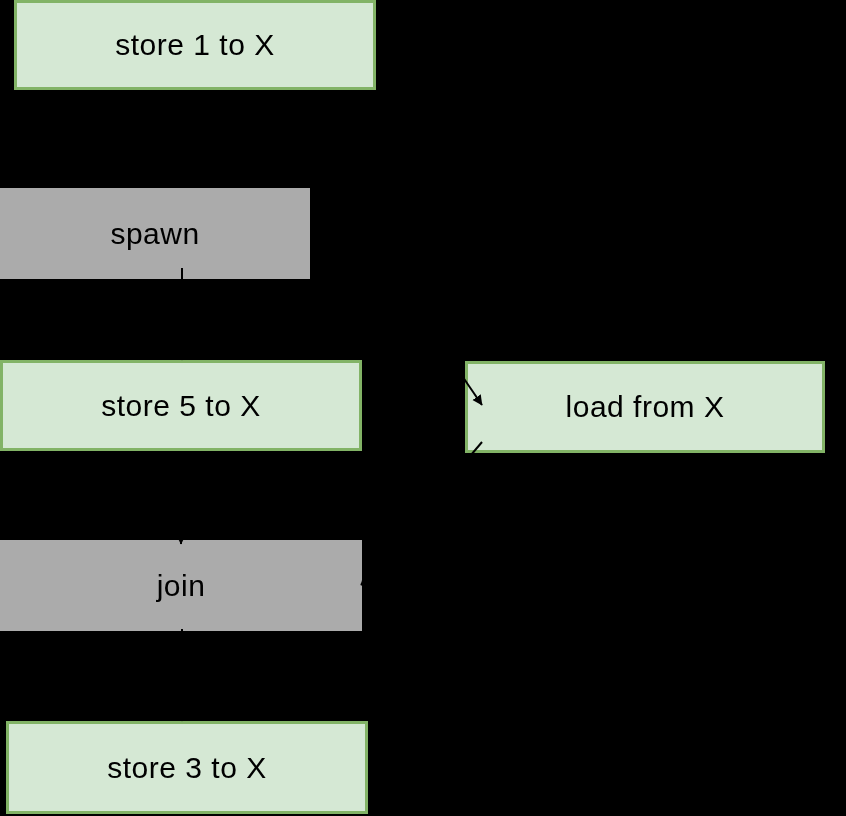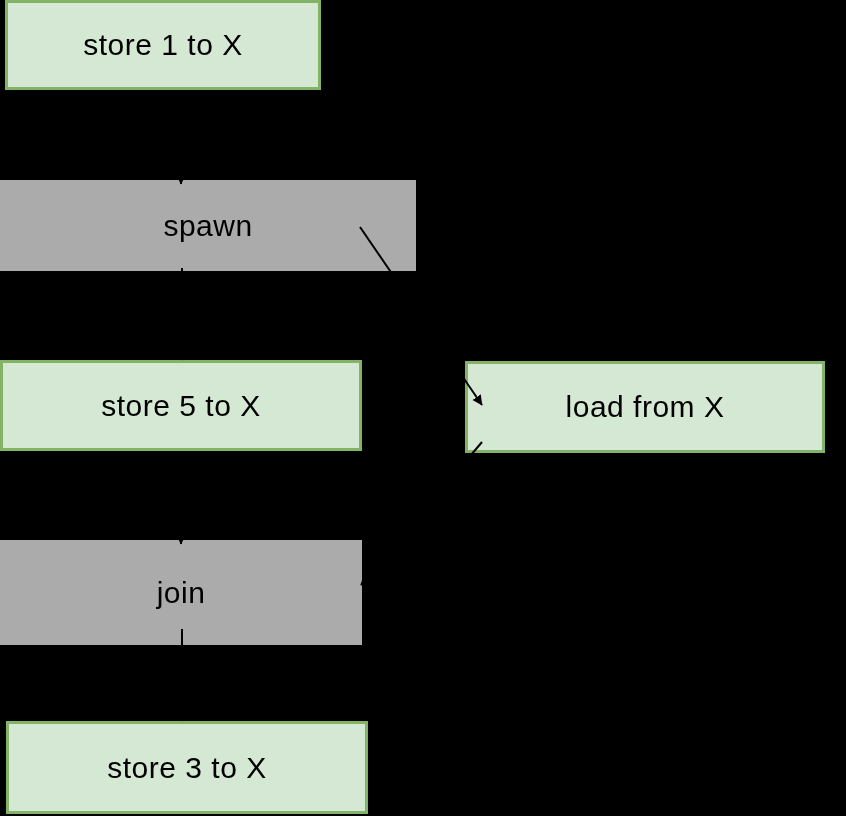--- a/index.html
+++ b/index.html
@@ -30,25 +30,25 @@
   }
   .node.green{
     background:var(--green-fill);
     border:3px solid var(--green-stroke);
   }
   .node.gray{
     background:var(--gray-fill);
     border:none;
   }
   
-  #n-store1{left:5px;   top:0;   width:316px; height:90px;}
-  #n-spawn {left:0;   top:180px; width:416px; height:91px;}
+  #n-store1{left:14px;   top:0;   width:362px; height:90px;}
+  #n-spawn {left:0;   top:188px; width:310px; height:91px;}
   #n-store2{left:0;   top:360px; width:362px; height:91px;}
   #n-load  {left:465px; top:361px; width:360px; height:92px;}
-  #n-join  {left:0;   top:540px; width:362px; height:105px;}
+  #n-join  {left:0;   top:540px; width:362px; height:91px;}
   #n-store3{left:0;   top:721px; width:362px; height:93px;margin-left:6px;}
   
   svg.edges{
     position:absolute;
     left:0; top:0;
     width:846px; height:816px;
     pointer-events:none;
     z-index:5;
   }
   svg.edges line{stroke:var(--text);stroke-width:2;}

